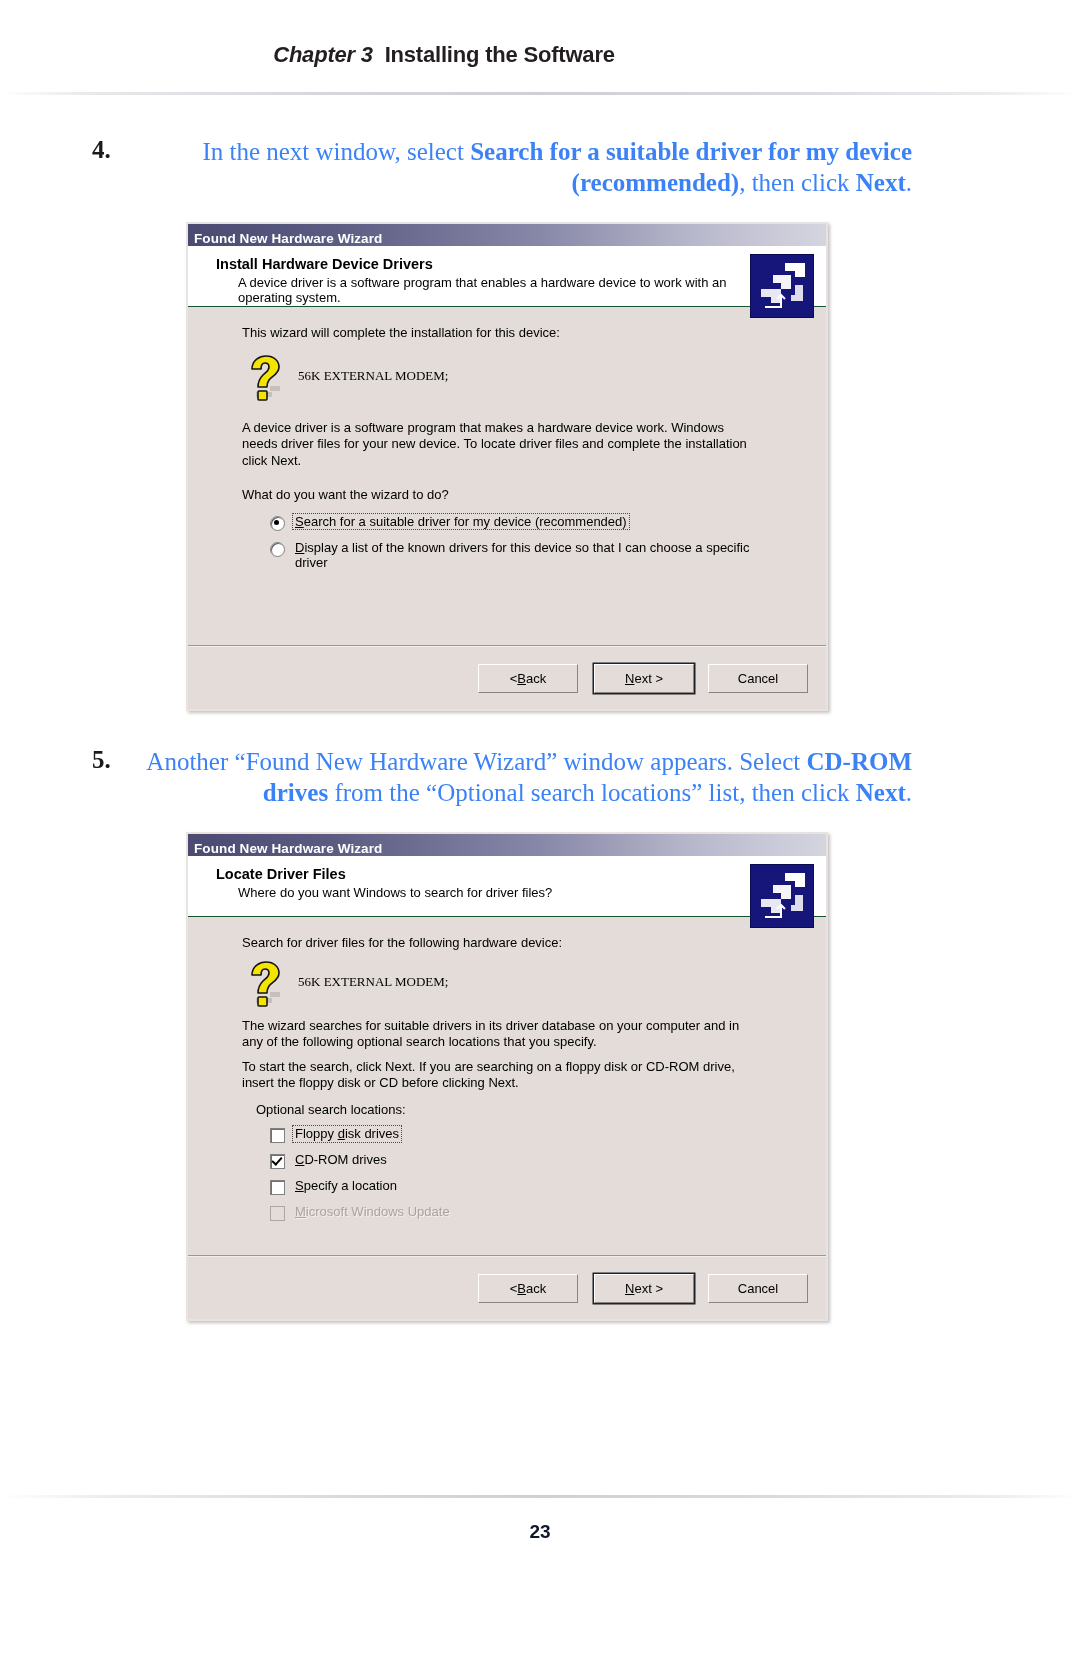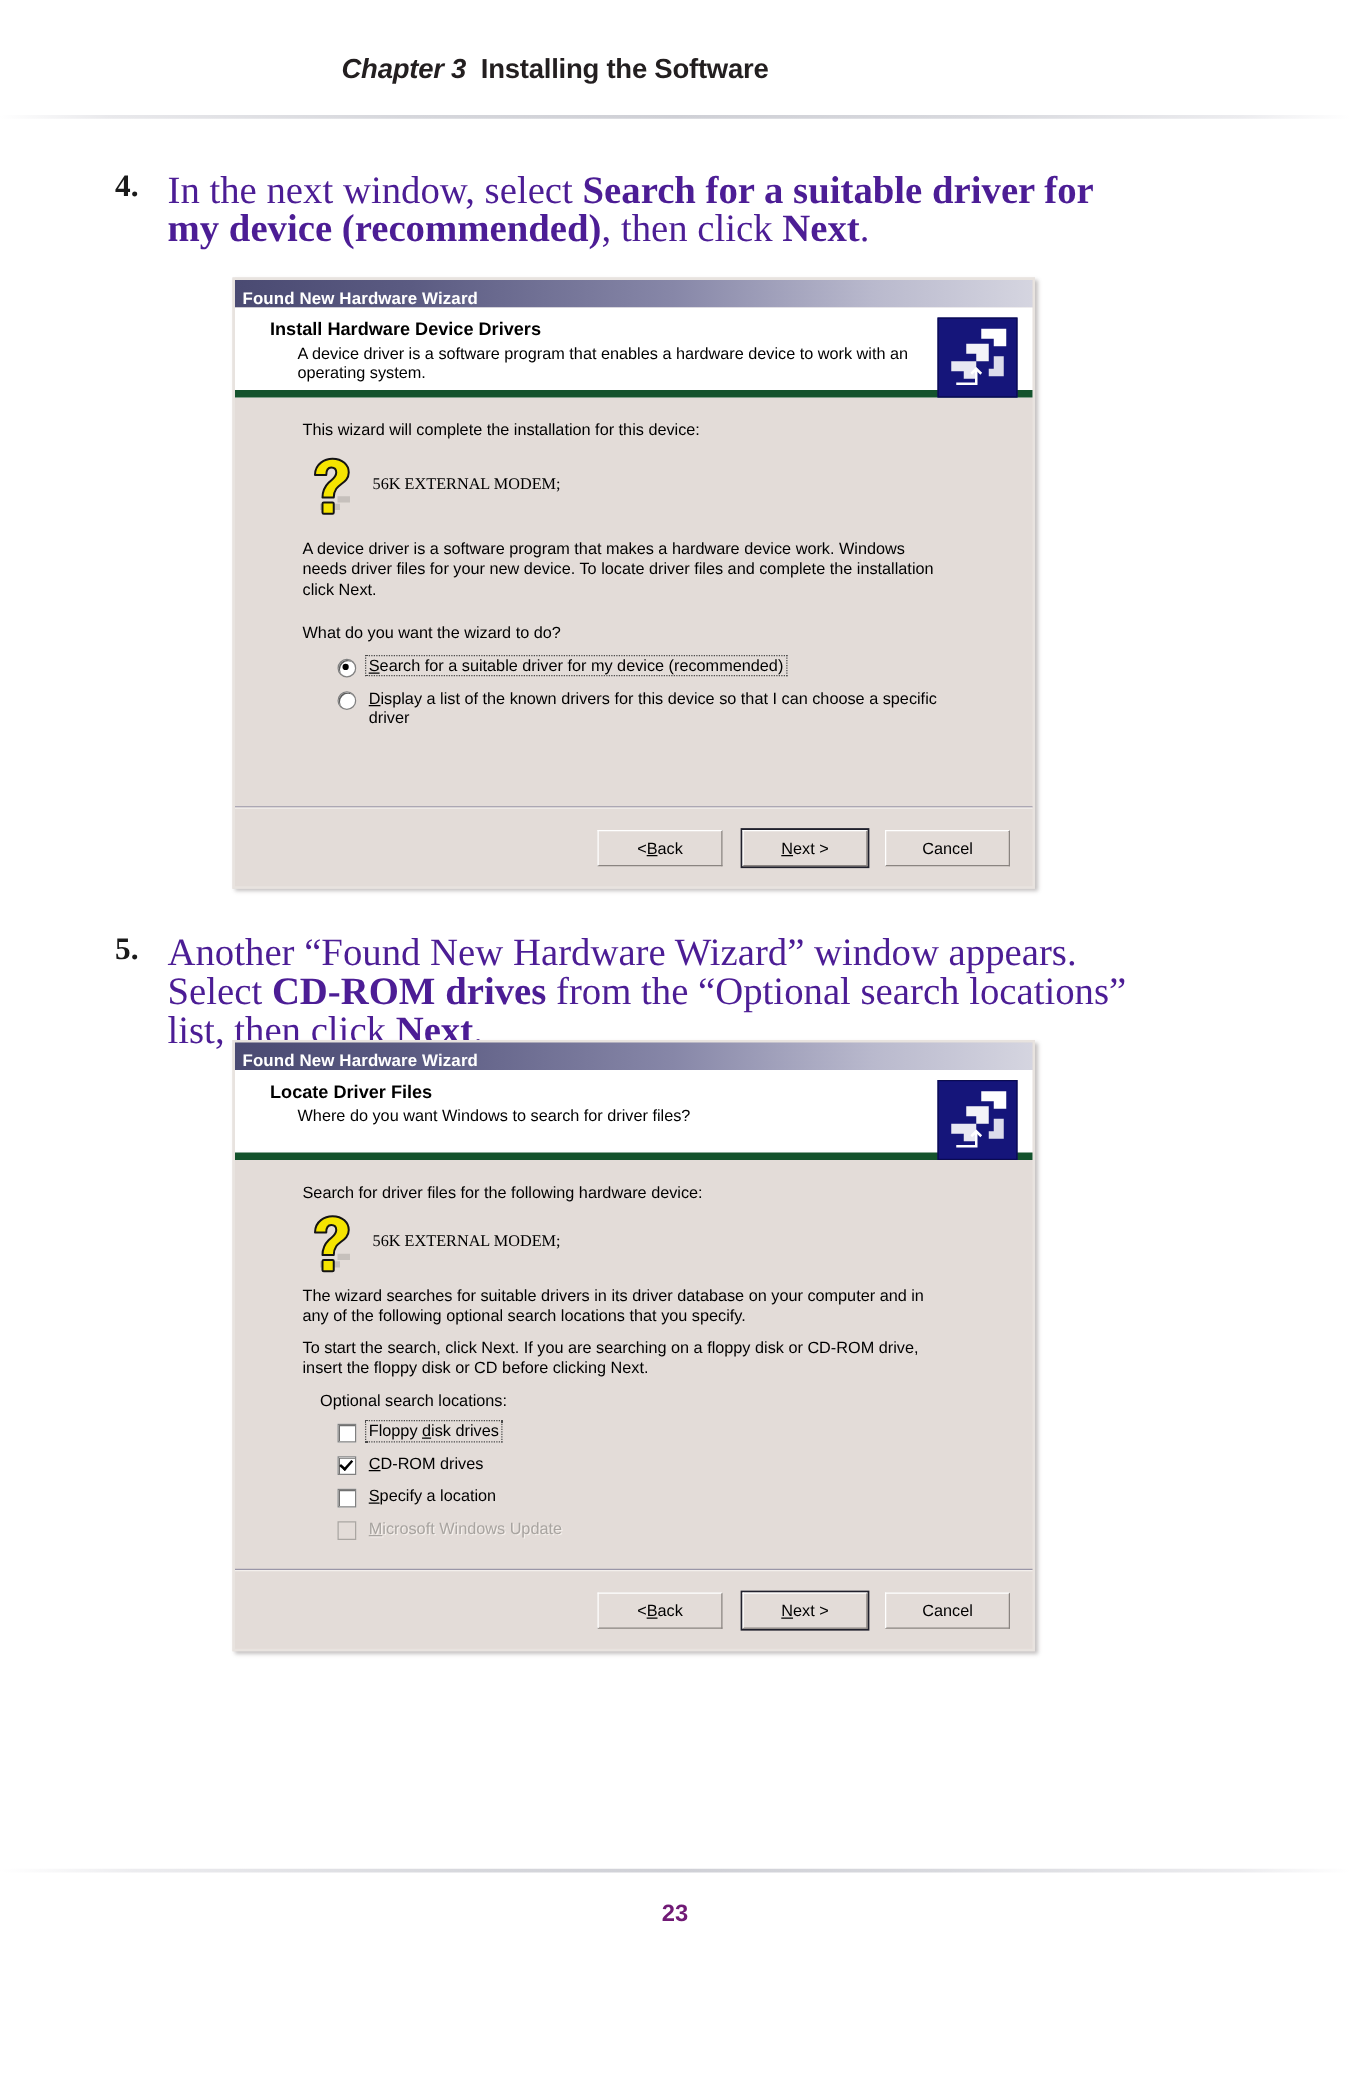--- a/index.html
+++ b/index.html
@@ -27,21 +27,21 @@
 
   
   .step { position:absolute; display:flex; }
   .step-num {
     font-family:"Liberation Serif", serif;
     font-weight:bold; font-size:25px; color:#1a1a1a;
     width:42px; flex:none;
   }
   .step-body {
     font-family:"Liberation Serif", serif;
-    font-size:31px; line-height:31px; color:#4c1d95;
+    font-size:25px; line-height:31px; color:#3b82f6;text-align:right;
   }
   .step-body b { font-weight:bold; }
 
   #step4 { top:136px; left:92px; width:820px; }
   #step5 { top:746px; left:92px; width:820px; }
 
   
   .dialog {
     position:absolute;
     background:#e3dcd8;
@@ -58,23 +58,23 @@
     background:linear-gradient(to right,#4a4a72 0%,#5b5b82 22%,#8787a8 55%,#b9b9cd 80%,#d5d5e0 100%);
     color:#ffffff;
     font-size:13.5px; font-weight:bold;
     display:flex; align-items:flex-end;
     padding-left:6px;
     letter-spacing:0.1px;
   }
 
   .banner {
     background:#ffffff;
-    height:72px;
+    height:61px;
     position:relative;
-    border-bottom:6px solid #14532d;
+    border-bottom:1px solid #14532d;
     padding:10px 0 0 28px;
     box-sizing:border-box;
   }
   .banner-title {
     font-size:14.5px; font-weight:bold; color:#000;
     margin-bottom:3px;
   }
   .banner-sub {
     font-size:13px; color:#000; line-height:15px;
     margin-left:22px; max-width:500px;
@@ -179,21 +179,21 @@
 
   
   .footer-rule {
     position:absolute; top:1495px; left:0; width:1080px; height:3px;
     background:linear-gradient(to right,#ffffff 0%,#ececef 10%,#d6d7dc 35%,#cfd0d6 50%,#d8d9de 70%,#ececef 92%,#ffffff 100%);
   }
   .page-number {
     position:absolute; top:1521px; left:0; width:1080px;
     text-align:center;
     font-family:"Liberation Sans", sans-serif;
-    font-size:19px; font-weight:bold; color:#701a75;
+    font-size:19px; font-weight:bold; color:#0f172a;
   }
 </style>
 </head>
 <body>
 
 <div class="page-header">
   <span class="chap">Chapter 3</span><span>&nbsp; </span><span>Installing the Software</span>
 </div>
 <div class="header-rule"></div>
 

